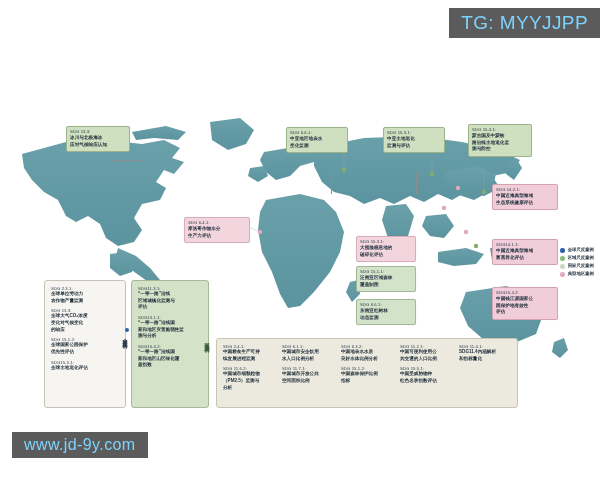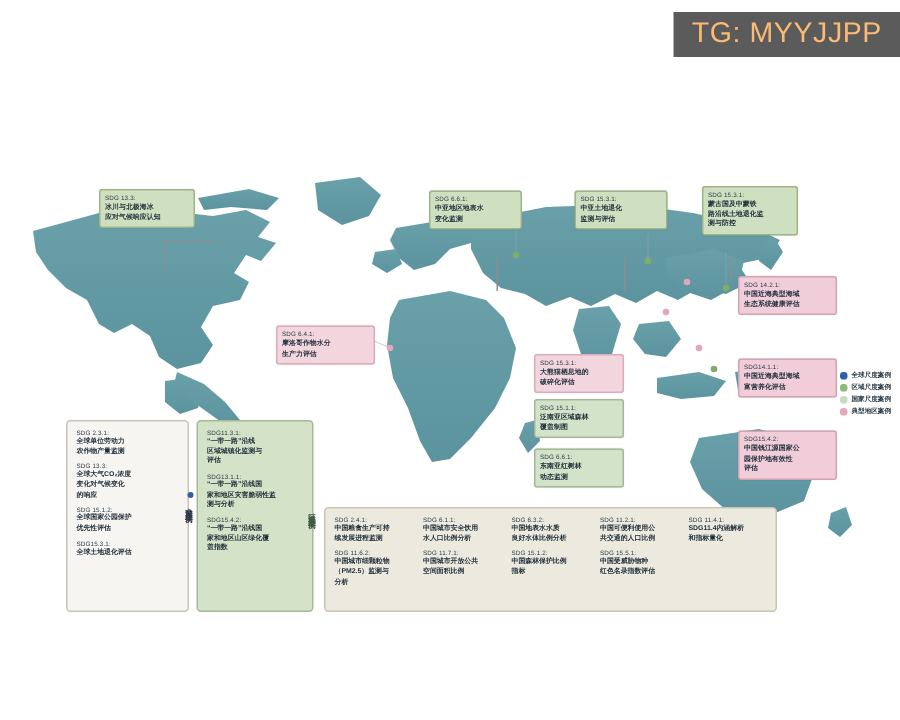--- a/index.html
+++ b/index.html
@@ -6,21 +6,21 @@
   body{
     width:600px;height:480px;overflow:hidden;
     background:#ffffff;
     font-family:"Liberation Sans","DejaVu Sans",sans-serif;
     position:relative;
   }
   #stage{position:absolute;left:0;top:0;width:600px;height:480px;overflow:hidden;background:#fff;}
 
   
   .wm{
-    position:absolute;background:#5b5b5b;color:#fdba74;
+    position:absolute;background:#5b5b5b;color:#7dd3fc;
     font-family:"Liberation Sans",sans-serif;letter-spacing:.4px;
     display:flex;align-items:center;justify-content:center;
   }
   #wm-top{right:0;top:8px;height:30px;padding:0 12px;font-size:19px;}
   #wm-bottom{left:12px;bottom:22px;height:26px;padding:0 12px;font-size:16px;}
 
   
   #title{
     position:absolute;left:0;top:56px;width:600px;text-align:center;
     font-size:13.5px;font-weight:bold;color:#2b2f66;letter-spacing:.5px;
@@ -377,14 +377,15 @@
       <span class="sw" style="background:#cbd9c3;"></span>
       <span class="lt">国家尺度案例</span>
     </div>
     <div class="row">
       <span class="sw" style="background:#e3a8bc;"></span>
       <span class="lt">典型地区案例</span>
     </div>
   </div>
 
   <div class="wm" id="wm-top">TG: MYYJJPP</div>
+  <div class="wm" id="wm-bottom">www.jd-9y.com</div>
 
 </div>
 
 </body></html>

